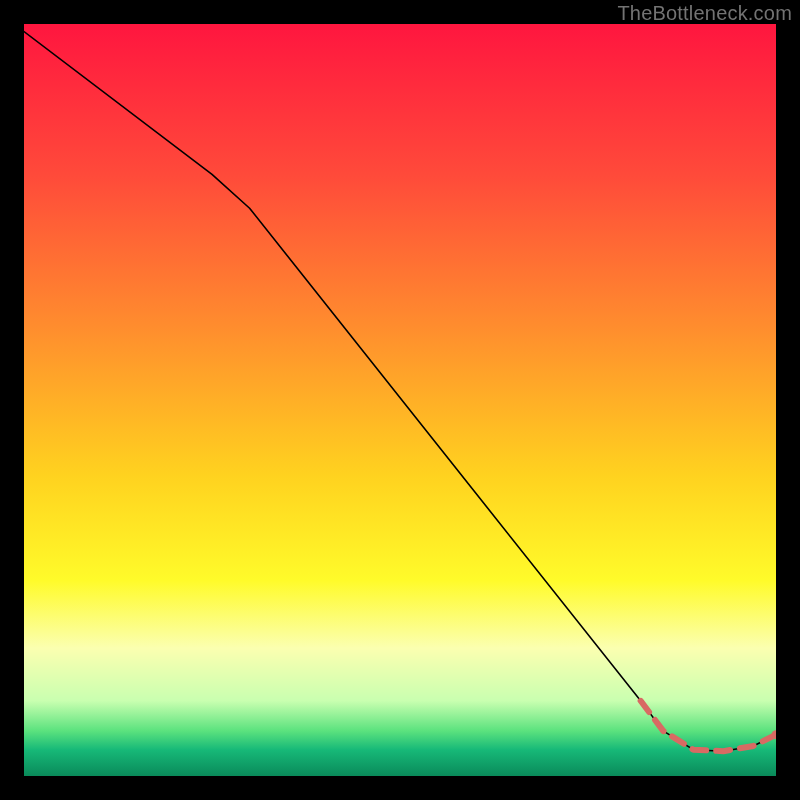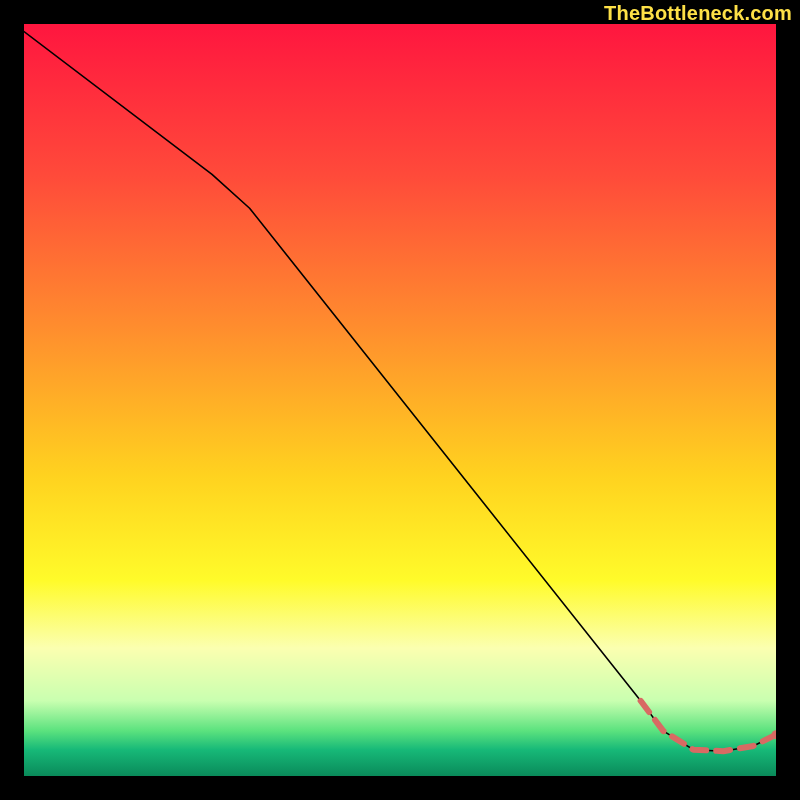--- a/index.html
+++ b/index.html
@@ -26,24 +26,24 @@
   }
   .plot svg {
     display: block;
     width: 752px;
     height: 752px;
   }
   .watermark {
     position: absolute;
     top: 2px;
     right: 8px;
-    color: #fde047;
+    color: #737373;
     font-size: 20px;
     letter-spacing: 0.2px;
-    font-weight: 700;
+    font-weight: 400;
     user-select: none;
   }
 </style>
 </head>
 <body>
 
 <div class="stage">
 
   <div class="plot">
     <svg viewBox="0 0 752 752" xmlns="http://www.w3.org/2000/svg">

